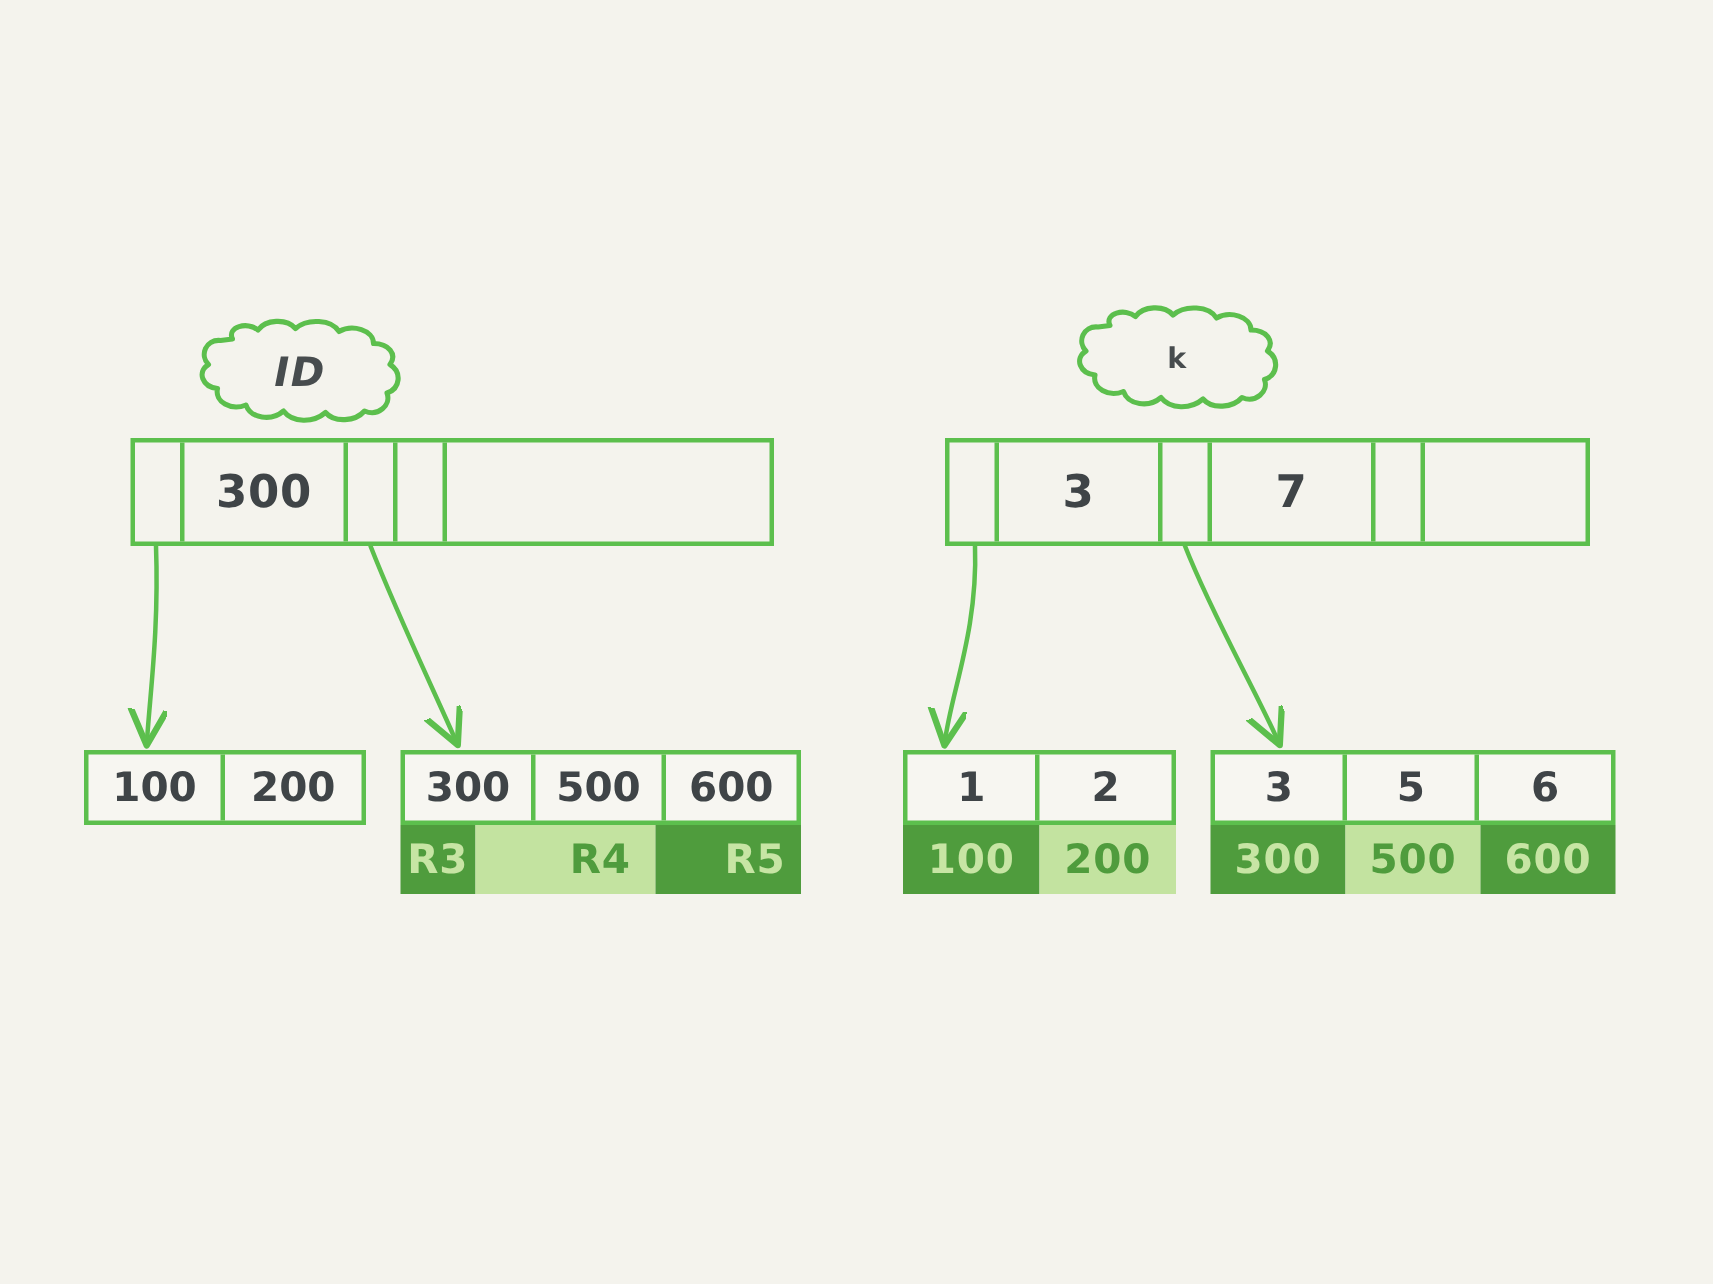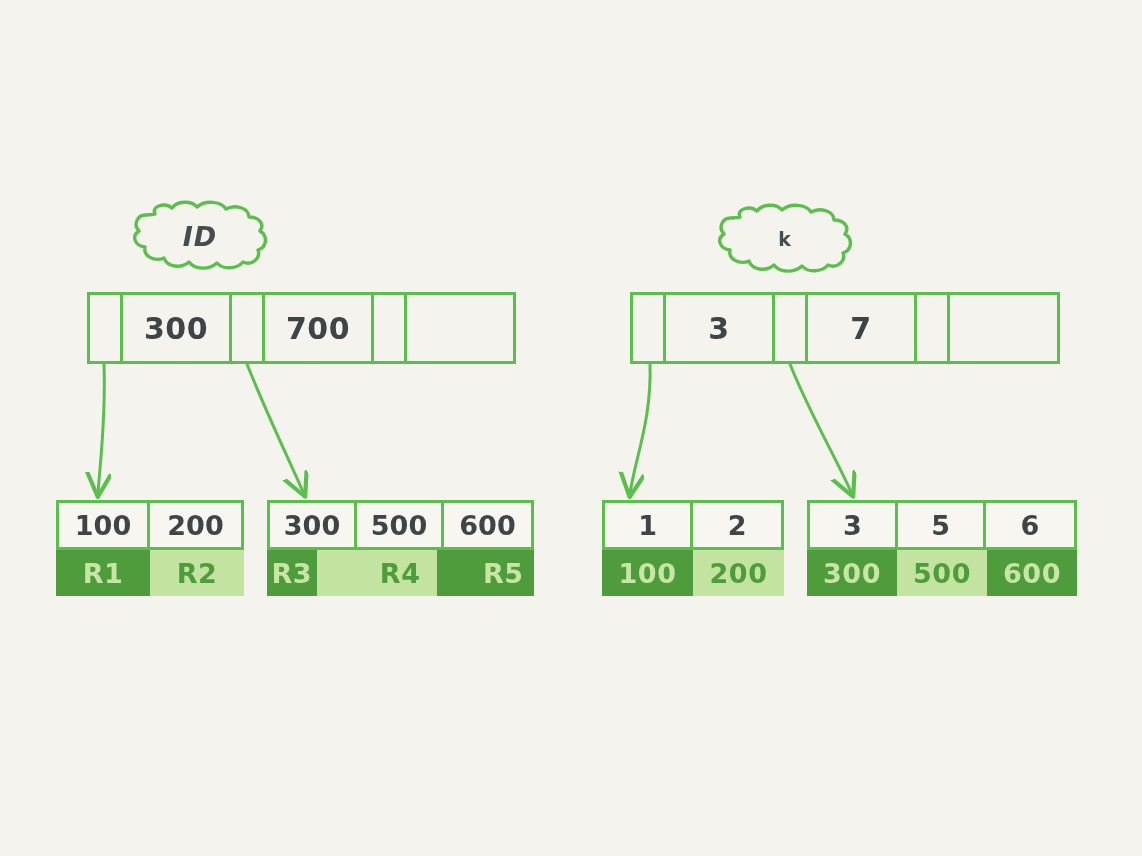--- a/index.html
+++ b/index.html
@@ -131,48 +131,43 @@
 
     <path d="M104,364 C106,420 100,462 98,494" fill="none" stroke="#5cbf4d" stroke-width="3" stroke-linecap="round" marker-end="url(#ah)"></path>
 
     <path d="M247,364 C265,410 290,462 304,494" fill="none" stroke="#5cbf4d" stroke-width="3" stroke-linecap="round" marker-end="url(#ah)"></path>
 
     <path d="M650,364 C652,420 634,462 630,494" fill="none" stroke="#5cbf4d" stroke-width="3" stroke-linecap="round" marker-end="url(#ah)"></path>
 
     <path d="M790,364 C808,410 838,462 852,494" fill="none" stroke="#5cbf4d" stroke-width="3" stroke-linecap="round" marker-end="url(#ah)"></path>
   </svg>
 
-  <div class="cloud" style="left:125px; top:200px;">
+  <div class="cloud" style="left:125px; top:212px;">
     <svg viewBox="0 0 150 72" xmlns="http://www.w3.org/2000/svg">
       <path d="M30,14 C26,6 40,2 47,8 C52,1 66,0 72,7 C80,0 96,1 101,9
                C110,4 124,8 124,17 C134,17 140,24 135,31 C143,36 142,47 133,50
                C136,58 127,66 118,62 C112,69 98,70 92,63 C84,70 70,70 64,62
                C56,69 42,67 39,58 C29,62 18,56 20,47 C10,46 6,36 14,31
                C8,25 12,14 22,15 Z" fill="none" stroke="#5cbf4d" stroke-width="3.4" stroke-linejoin="round" stroke-linecap="round"></path>
     </svg>
     <div class="cloud-text">ID</div>
   </div>
 
   <div class="inode" style="left:87px; top:292px; width:429px;">
     <div class="cell ptr"></div>
     <div class="cell key">300</div>
     <div class="cell ptr"></div>
-    <div class="cell key">700</div>
     <div class="cell ptr"></div>
     <div class="cell tail"></div>
   </div>
 
   <div class="leaf" style="left:56px; top:500px; width:188px;">
     <div class="keyrow">
       <div class="kcell" style="width:94px;">100</div>
       <div class="kcell" style="width:94px;">200</div>
-    </div>
-    <div class="recrow">
-      <div class="rcell dark" style="width:94px;">R1</div>
-      <div class="rcell light" style="width:94px;">R2</div>
     </div>
   </div>
 
   <div class="leaf" style="left:267px; top:500px; width:267px;">
     <div class="keyrow">
       <div class="kcell" style="width:89px;">300</div>
       <div class="kcell" style="width:89px;">500</div>
       <div class="kcell" style="width:89px;">600</div>
     </div>
     <div class="recrow">

